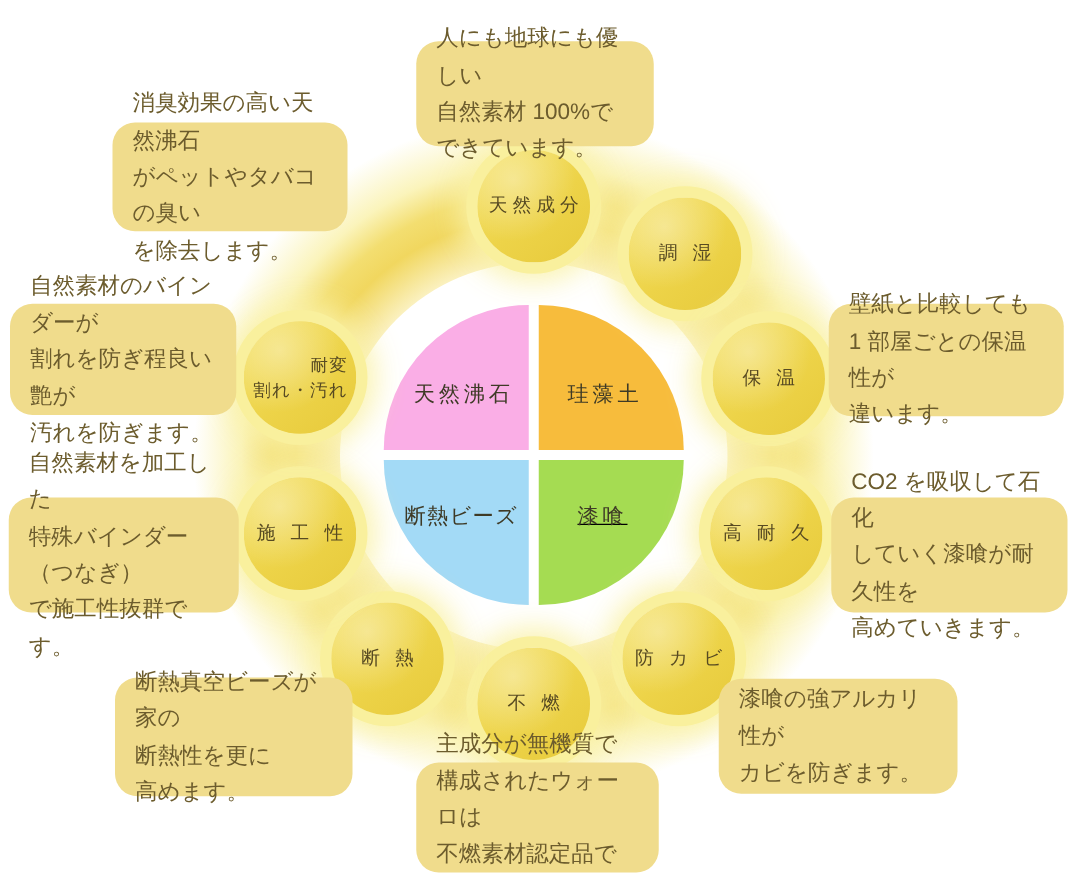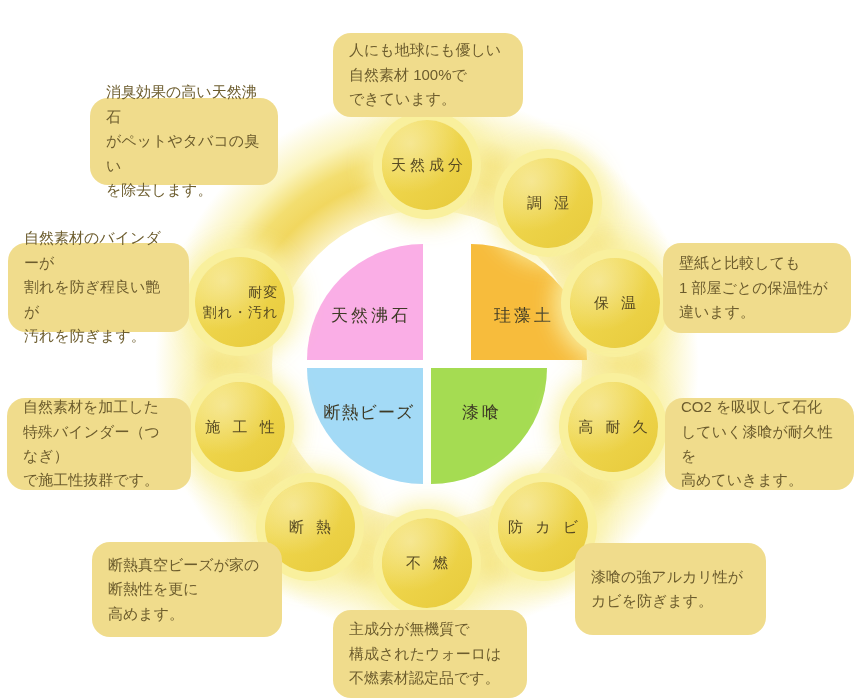--- a/index.html
+++ b/index.html
@@ -40,21 +40,21 @@
     padding-left:4px;line-height:1.45;}
   .b0{left:382px;top:120px;} .b1{left:503px;top:158px;} .b2{left:570px;top:258px;}
   .b3{left:568px;top:382px;} .b4{left:498px;top:482px;} .b5{left:382px;top:518px;}
   .b6{left:265px;top:482px;} .b7{left:195px;top:382px;} .b8{left:195px;top:257px;}
   .b9{left:265px;top:158px;}
   .b8 span{font-size:14px;letter-spacing:1px;padding-left:1px;}
 
   
   .callout{position:absolute;background:#F0DC8C;border-radius:18px;box-sizing:border-box;
     padding:8px 16px;display:flex;align-items:center;z-index:5;}
-  .callout span{font-size:15px;line-height:1.63;color:#6C5C2D;white-space:pre-line;}
+  .callout span{font-size:18px;line-height:1.63;color:#6C5C2D;white-space:pre-line;}
   .c0{left:333px;top:33px; width:190px;height:84px;}
   .c1{left:571px;top:100px;width:195px;height:88px;}
   .c2{left:663px;top:243px;width:188px;height:90px;}
   .c3{left:665px;top:398px;width:189px;height:92px;}
   .c4{left:575px;top:543px;width:191px;height:92px;}
   .c5{left:333px;top:610px;width:194px;height:88px;}
   .c6{left:92px; top:542px;width:190px;height:95px;}
   .c7{left:7px;  top:398px;width:184px;height:92px;}
   .c8{left:8px;  top:243px;width:181px;height:89px;}
   .c9{left:90px; top:98px; width:188px;height:87px;}
@@ -138,24 +138,24 @@
     </div>
   <div class="badge b8">
       <span>耐変
 割れ・汚れ</span>
     </div>
 
   <div class="pie">
     <div class="quad q-tl" style="background-color: rgb(250, 174, 230);">
       <span>天然沸石</span>
     </div>
-    <div class="quad q-tr" style="background-color: rgb(247, 188, 60); margin-left: 40px;">
+    <div class="quad q-tr" style="background-color: rgb(247, 188, 60);">
       <span>珪藻土</span>
     </div>
     <div class="quad q-bl" style="background-color: rgb(163, 218, 246);">
       <span>断熱ビーズ</span>
     </div>
-    <div class="quad q-br" style="background-color: rgb(165, 220, 82);">
+    <div class="quad q-br" style="background-color: rgb(165, 220, 82); text-decoration: underline;">
       <span>漆喰</span>
     </div>
   </div>
 
 </div>
 
 </body></html>

